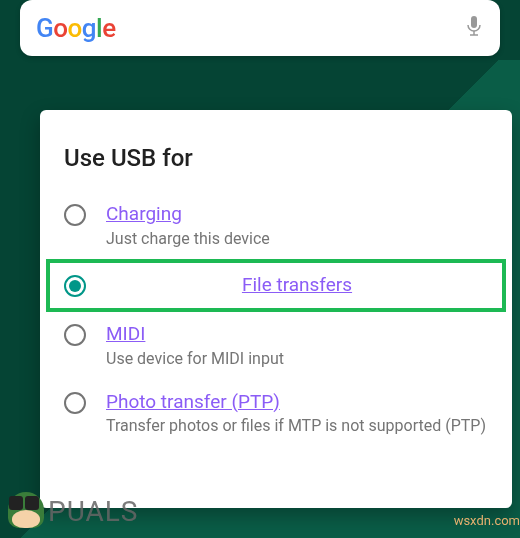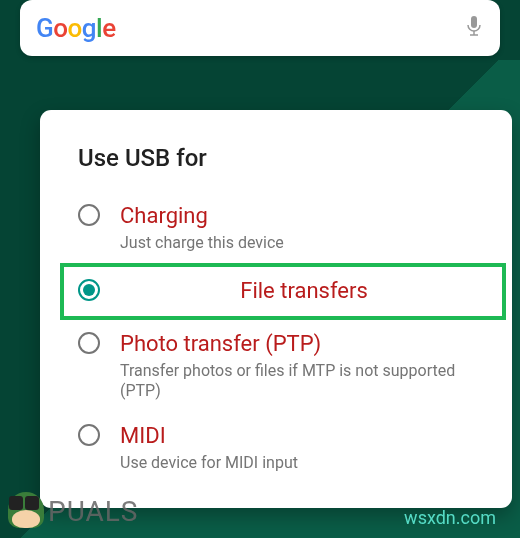--- a/index.html
+++ b/index.html
@@ -49,22 +49,22 @@
       bottom: 0;
       background: linear-gradient(135deg, #054434 50%, #0a5d47 50%);
     }
     .dialog {
       position: absolute;
       top: 110px;
       left: 40px;
       right: 8px;
       bottom: 30px;
       background: #fff;
-      border-radius: 11px;
-      padding: 34px 24px 20px 38px;
+      border-radius: 6px;
+      padding: 34px 24px 20px 24px;
       box-shadow: 0 8px 20px rgba(0,0,0,0.3);
     }
     .dialog-title {
       font-size: 24px;
       font-weight: 500;
       color: #212121;
       margin-bottom: 20px;
     }
     .option {
       display: flex;
@@ -91,23 +91,24 @@
       content: '';
       width: 12px;
       height: 12px;
       background: #009688;
       border-radius: 50%;
     }
     .option-text {
       flex: 1;
     }
     .option-title {
-      font-size: 22px;
-      color: #b91c1c;
+      font-size: 19px;
+      color: #8b5cf6;
       line-height: 1.3;
+      text-decoration: underline;
     }
     .option-sub {
       font-size: 16px;
       color: #757575;
       margin-top: 2px;
       line-height: 1.3;
     }
     .highlight-box {
       border: 4px solid #1db954;
       margin: 0 -18px;
@@ -165,23 +166,23 @@
     .watermark-text {
       font-size: 28px;
       font-weight: 400;
       color: #666;
       letter-spacing: 1px;
       opacity: 0.85;
     }
     .watermark-right {
       position: absolute;
       bottom: 10px;
-      right: 24px;
-      font-size: 18px;
-      color: #5eead4;
+      right: 0;
+      font-size: 13px;
+      color: #fdba74;
       opacity: 0.9;
       z-index: 10;
     }
   </style>
 </head>
 <body>
 
 <div class="bg-diag"></div>
 
 <div class="search-bar">
@@ -214,30 +215,30 @@
       <div class="radio selected"></div>
       <div class="option-text">
         <div class="option-title">File transfers</div>
       </div>
     </div>
   </div>
 
   <div class="option">
     <div class="radio"></div>
     <div class="option-text">
-      <div class="option-title">Photo transfer (PTP)</div>
-      <div class="option-sub">Transfer photos or files if MTP is not supported (PTP)</div>
+      <div class="option-title">MIDI</div>
+      <div class="option-sub">Use device for MIDI input</div>
     </div>
   </div>
 
   <div class="option">
     <div class="radio"></div>
     <div class="option-text">
-      <div class="option-title">MIDI</div>
-      <div class="option-sub">Use device for MIDI input</div>
+      <div class="option-title">Photo transfer (PTP)</div>
+      <div class="option-sub">Transfer photos or files if MTP is not supported (PTP)</div>
     </div>
   </div>
 </div>
 
 <div class="watermark-left">
   <div class="watermark-avatar">
     <div class="hood"></div>
     <div class="face"></div>
     <div class="glasses">
         <div class="lens"></div>

